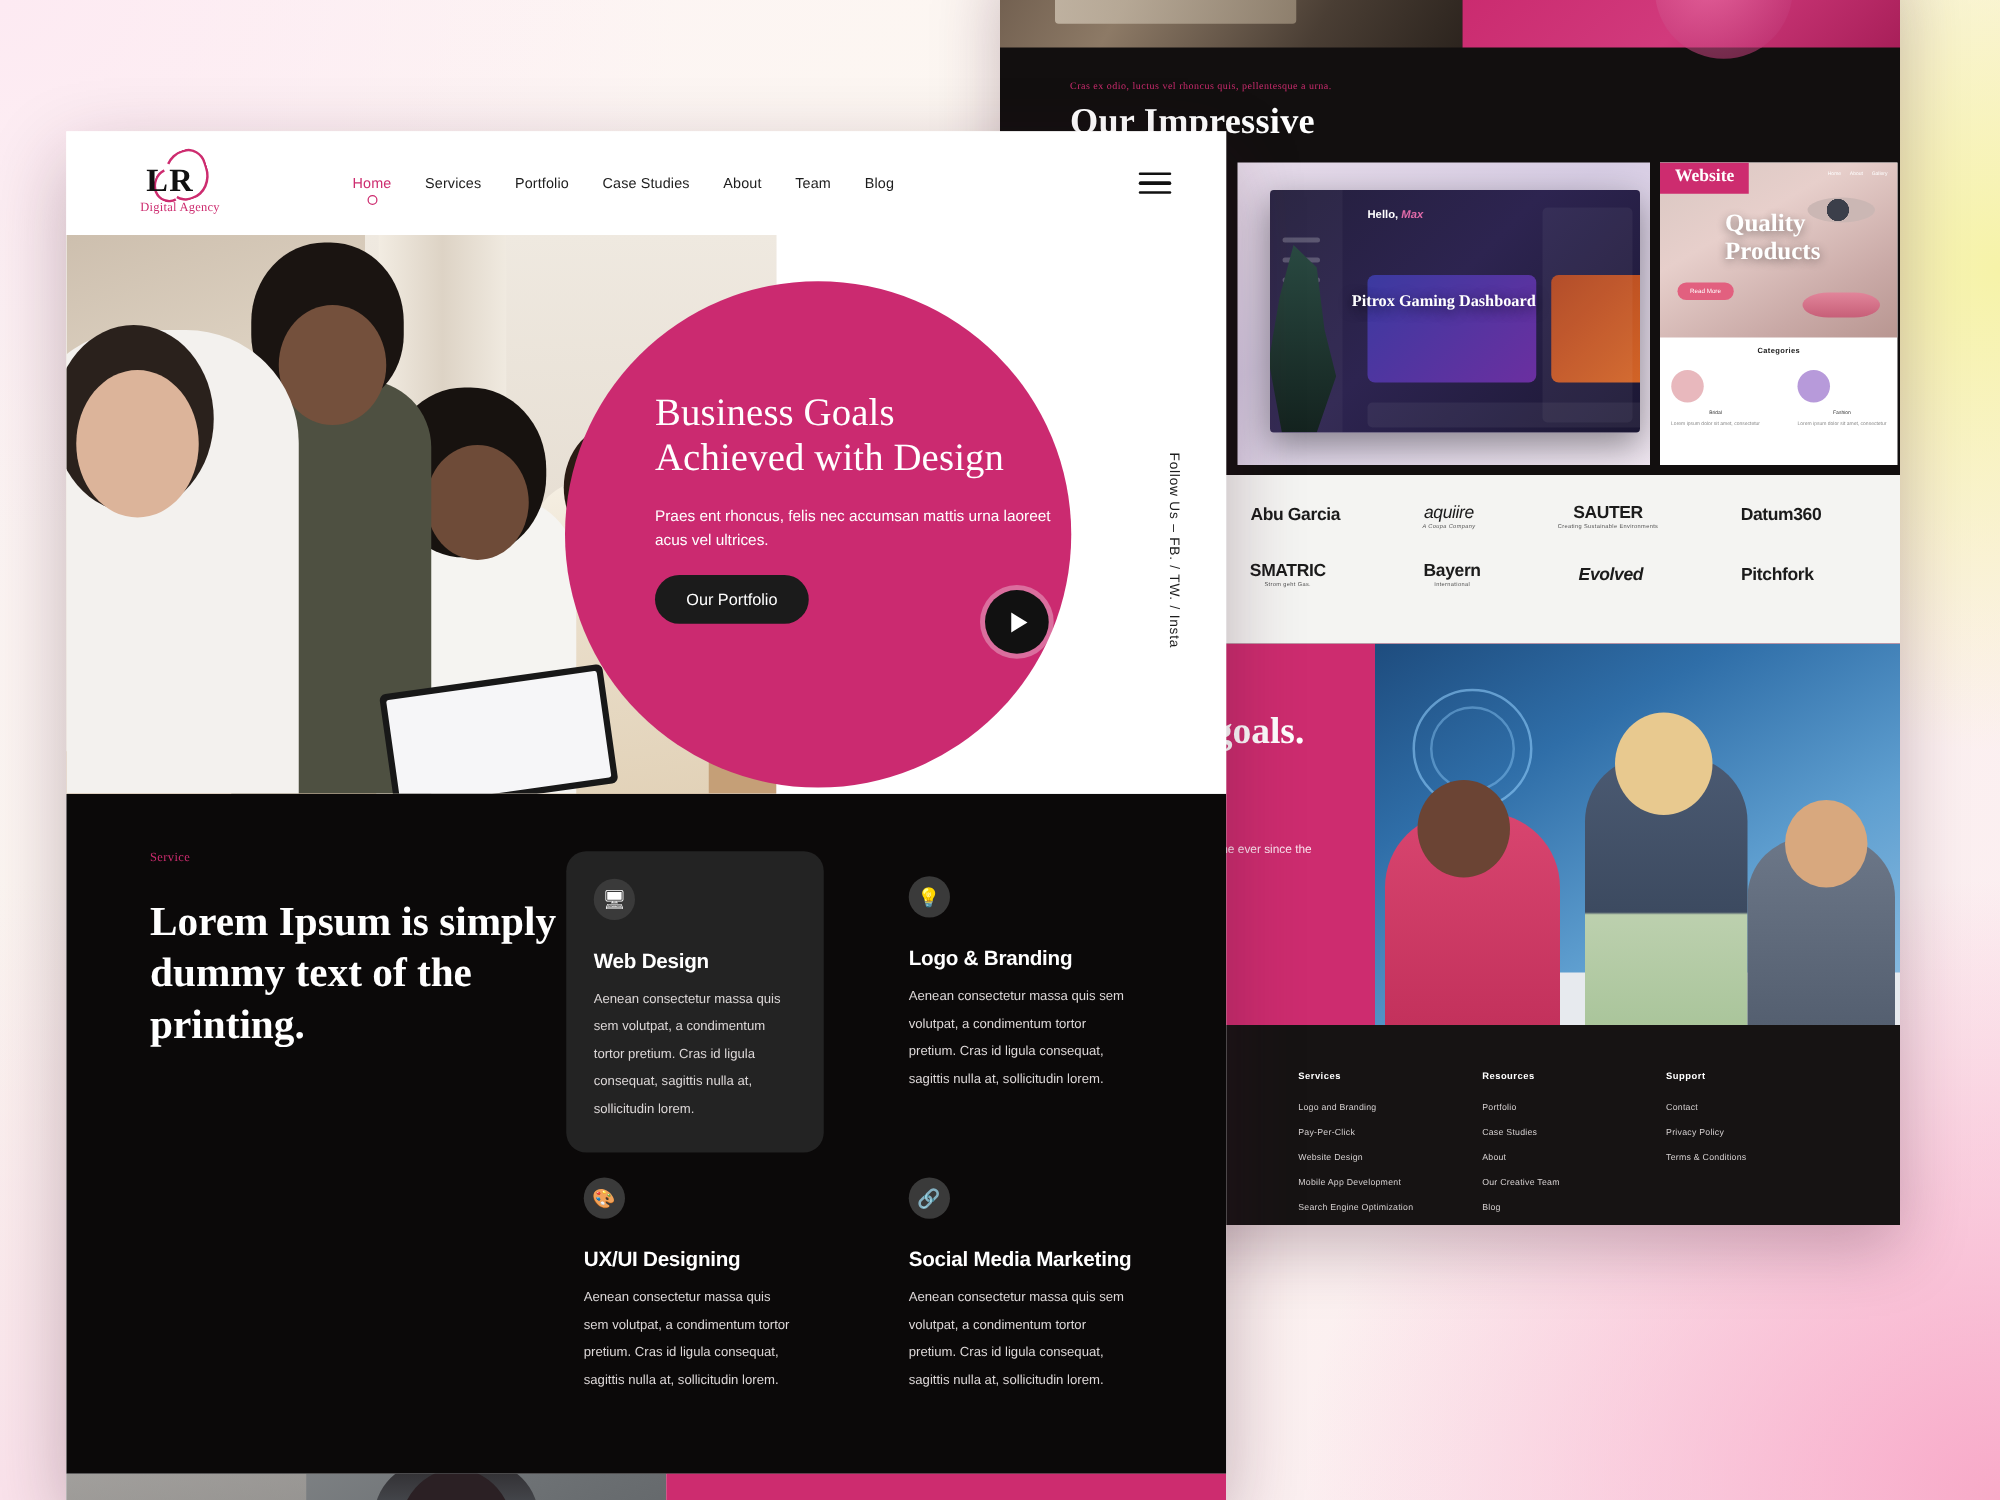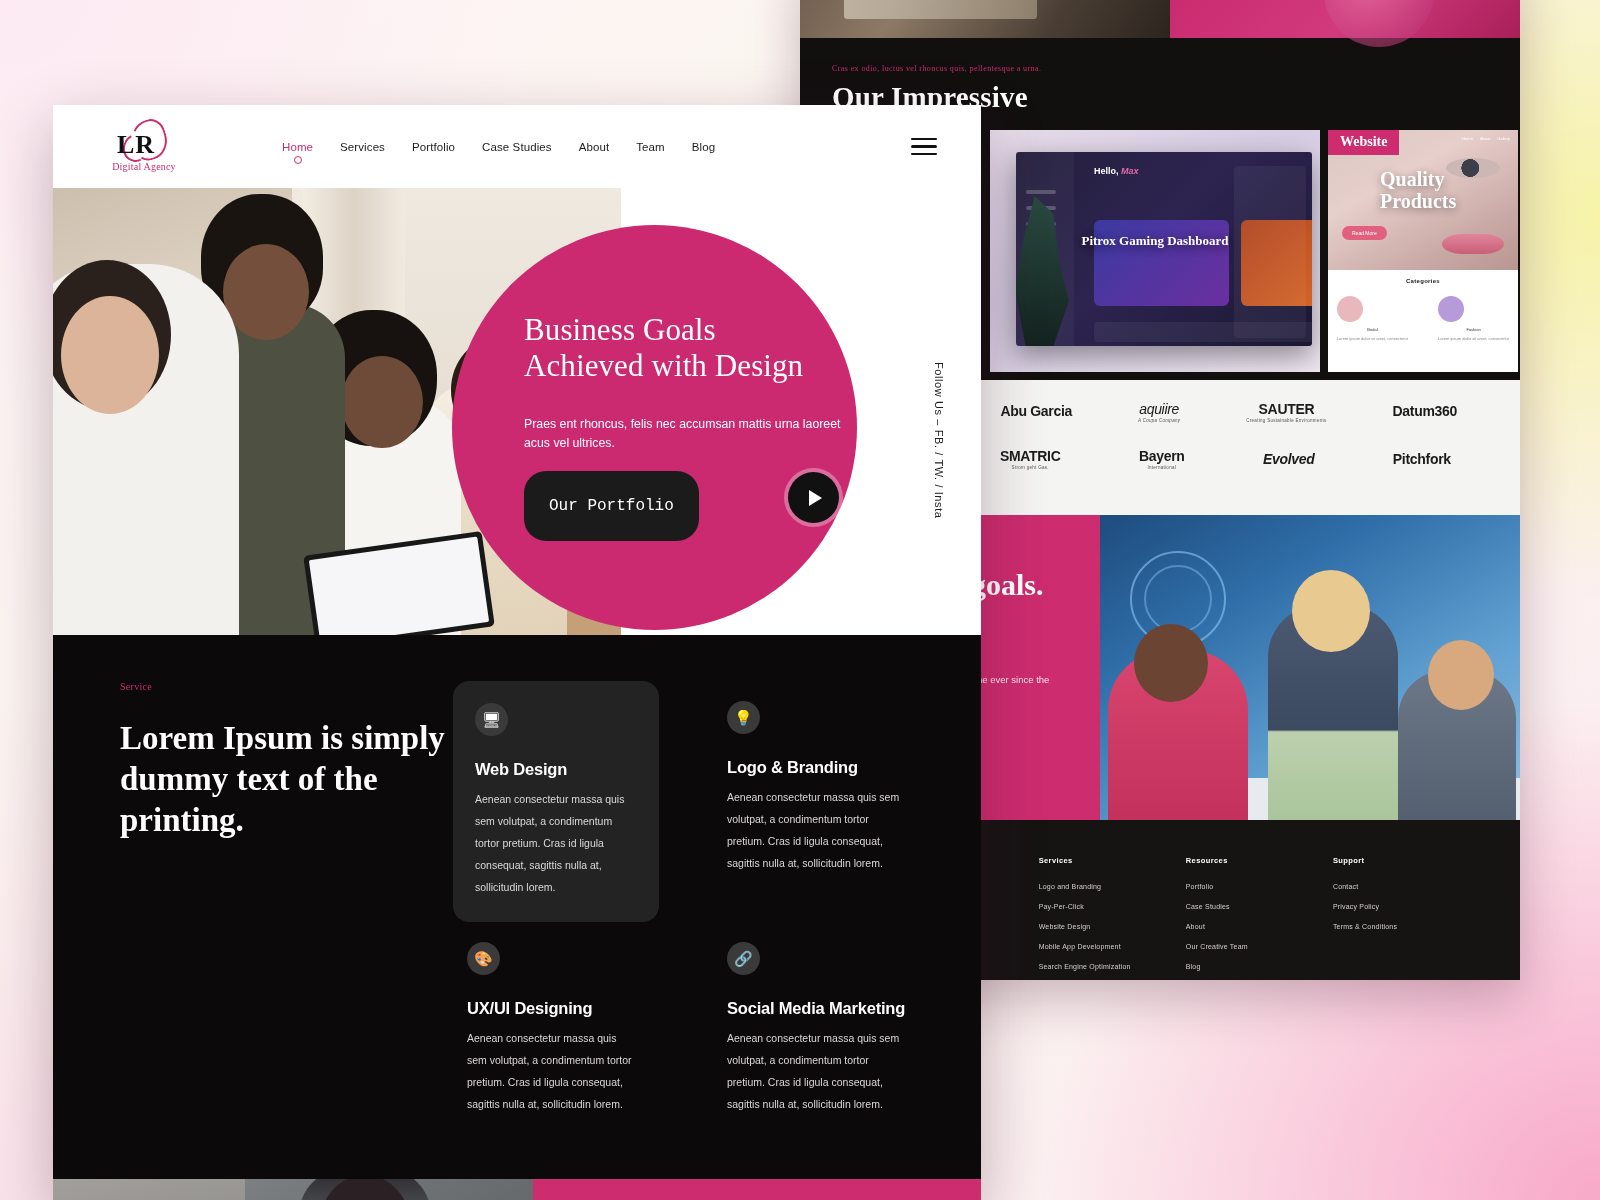--- a/index.html
+++ b/index.html
@@ -26,21 +26,21 @@
   .bp-topimg-a { flex:1.06; background:
       linear-gradient(120deg,#6d5b4c 0%,#8d7a66 30%,#4a3e34 70%,#2c241e 100%);
       position:relative; }
   .bp-topimg-a:after{content:"";position:absolute;left:12%;top:30%;width:52%;height:46%;
       background:linear-gradient(100deg,#cfc3b2,#9c8d79);border-radius:3px;opacity:.8;}
   .bp-topimg-b { flex:1; background:linear-gradient(135deg,#c9286d 0%,#d13a7c 55%,#a81f59 100%);
       position:relative; }
   .bp-topimg-b:after{content:"";position:absolute;left:44%;top:-30%;width:110px;height:110px;
       border-radius:50%;background:radial-gradient(circle at 40% 40%,#f07fb0,#b42568);opacity:.55;}
 
-  .bp-head { padding:26px 56px 6px 32px; }
+  .bp-head { padding:26px 56px 6px 56px; }
   .bp-eyebrow { color:#cd2c6f; font-family:"Liberation Serif", serif; font-size:8px; letter-spacing:.4px; }
   .bp-title { color:#fff; font-family:"Liberation Serif", serif; font-weight:bold; font-size:29px;
       margin-top:8px; letter-spacing:.2px; }
 
   .bp-cards { display:flex; gap:0; padding:10px 0 0 0; height:260px; }
   .bp-card-gaming {
     margin-left:190px; width:330px; height:242px; position:relative;
     background:linear-gradient(150deg,#e7dcea 0%,#d7cde4 40%,#efe6f0 100%);
     display:flex; align-items:center; justify-content:center; overflow:hidden;
   }
@@ -165,23 +165,23 @@
     border:1.8px solid #4a3a30;border-radius:7px;}
   .hp-tab{position:absolute;left:256px;bottom:-4px;width:180px;height:96px;background:#181818;
     border-radius:5px;transform:rotate(-8deg);}
   .hp-tab:after{content:"";position:absolute;inset:5px;background:#f6f6f8;border-radius:2px;}
   .hp-desk{position:absolute;left:0;bottom:0;width:100%;height:34px;background:#c59f77;}
 
   .circle{position:absolute;left:399px;top:37px;width:405px;height:405px;border-radius:50%;
     background:#cb2a70;}
   .hero-txt{position:absolute;left:471px;top:124px;width:320px;color:#fff;}
   .hero-h{font-family:"Liberation Serif", serif;font-weight:normal;font-size:31px;line-height:1.17;letter-spacing:.1px;}
-  .hero-p{margin-top:30px;font-size:12.3px;line-height:1.55;color:#fff;}
-  .hero-btn{display:inline-block;margin-top:18px;background:#1b1b1b;color:#fff;font-size:16px;
-    padding:26px 25px;border-radius:22px;cursor:pointer;font-family:Liberation Mono, monospace;}
+  .hero-p{margin-top:19px;font-size:12.3px;line-height:1.55;color:#fff;}
+  .hero-btn{display:inline-block;margin-top:18px;background:#1b1b1b;color:#fff;font-size:13px;
+    padding:12px 25px;border-radius:22px;cursor:pointer;}
   .playbtn{position:absolute;left:735px;top:284px;width:51px;height:51px;border-radius:50%;
     background:#111;display:flex;align-items:center;justify-content:center;cursor:pointer;
     box-shadow:0 0 0 4px rgba(255,255,255,.32);}
   .playbtn i{display:block;width:0;height:0;border-left:13px solid #fff;border-top:8px solid transparent;
     border-bottom:8px solid transparent;margin-left:4px;}
   .follow{position:absolute;right:36px;top:174px;writing-mode:vertical-rl;font-size:11px;
     color:#1d1d1d;letter-spacing:.6px;}
 
   
   .services{background:#0b0909;padding:46px 0 40px 0;display:flex;min-height:385px;}

